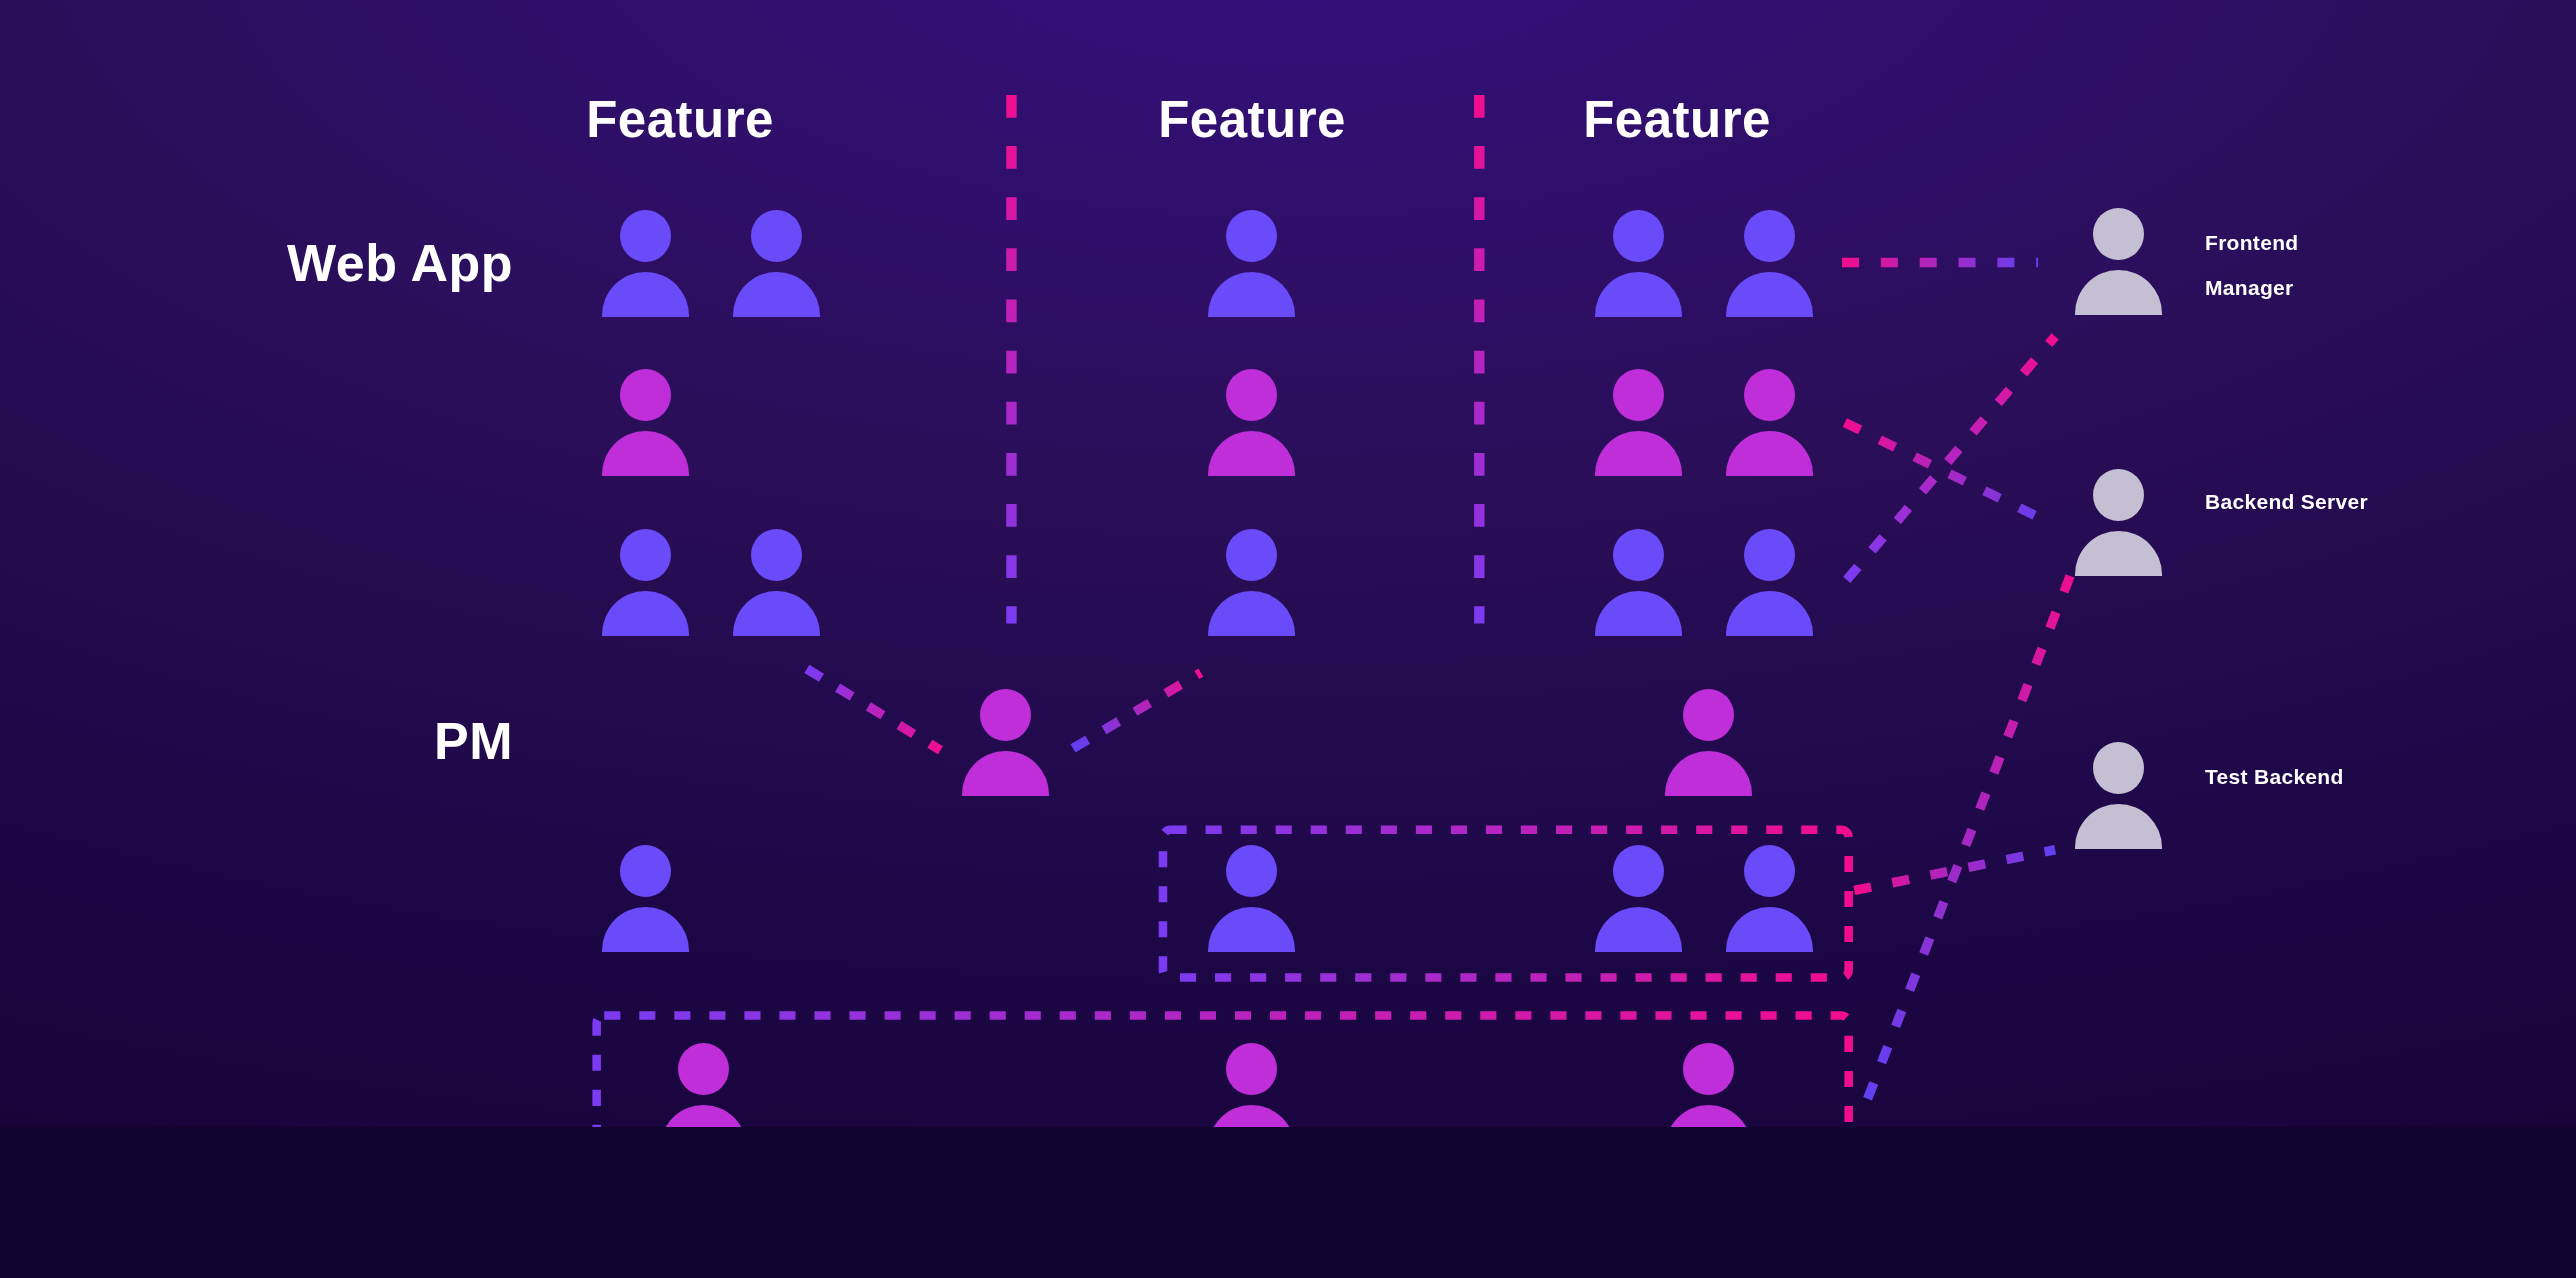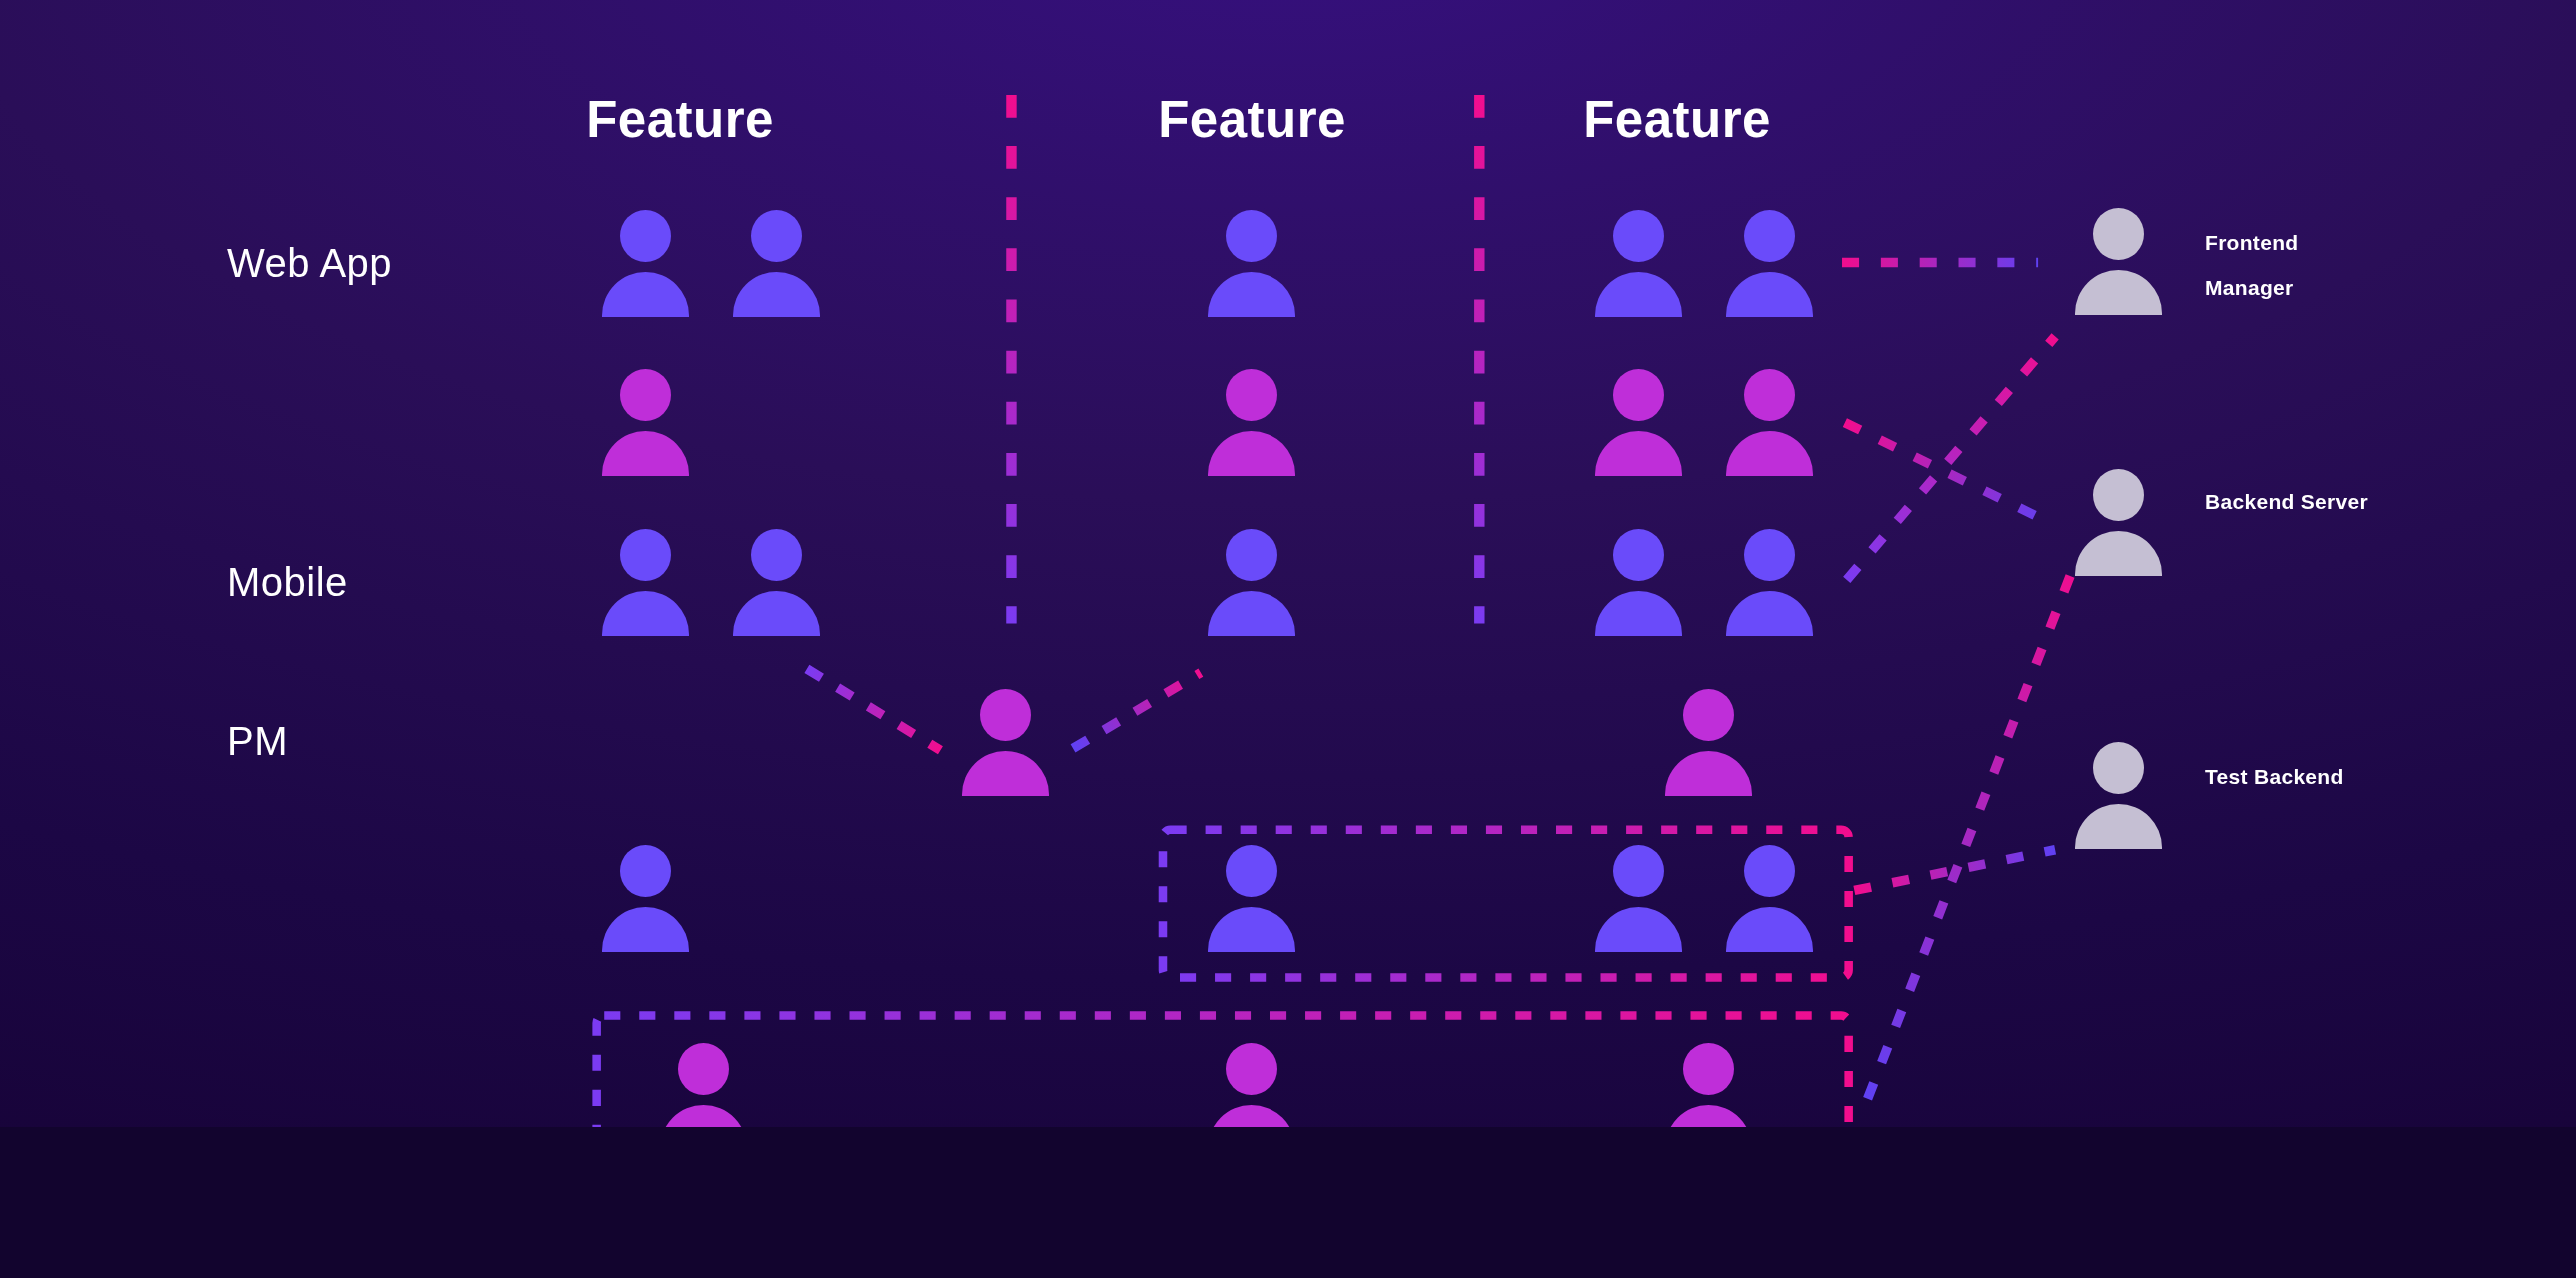--- a/index.html
+++ b/index.html
@@ -9,22 +9,22 @@
     overflow:hidden;
     background:radial-gradient(125% 125% at 50% -8%, #36107f 0%, #2a0e58 42%, #1c0745 76%, #170338 100%);
     font-family:"Liberation Sans", sans-serif;
   }
   svg.lines{position:absolute;left:0;top:0;width:2576px;height:1279px;}
   .col-header{
     position:absolute;top:88px;width:284px;text-align:center;
     font-size:51px;font-weight:700;color:#fff;line-height:64px;letter-spacing:0.5px;
   }
   .row-label{
-    position:absolute;left:227px;width:286px;text-align:left;
-    font-size:40px;font-weight:400;color:#fff;line-height:53px;letter-spacing:0.5px;
+    position:absolute;left:227px;width:286px;text-align:right;
+    font-size:52px;font-weight:700;color:#fff;line-height:53px;letter-spacing:0.5px;
   }
   .person{position:absolute;width:87px;height:107px;}
   .person .head{
     position:absolute;left:18px;top:0;width:51px;height:52px;border-radius:50%;
     background:var(--c,#6A4BFA);
   }
   .person .body{
     position:absolute;left:0;bottom:0;width:87px;height:45px;
     border-radius:44px 44px 0 0;background:var(--c,#6A4BFA);
   }
@@ -100,21 +100,20 @@
 
     <rect x="1228" y="876" width="724" height="156" rx="8" fill="none" stroke="url(#g-box-test)" stroke-width="9" stroke-dasharray="17 20"></rect>
     <rect x="630" y="1072" width="1322" height="178" rx="8" fill="none" stroke="url(#g-box-devops)" stroke-width="9" stroke-dasharray="17 20"></rect>
   </svg>
 
   <div class="col-header" style="left:538px">Feature</div>
   <div class="col-header" style="left:1110px">Feature</div>
   <div class="col-header" style="left:1535px">Feature</div>
 
   <div class="row-label" style="top:237px">Web App</div>
-  <div class="row-label" style="top:556px">Mobile</div>
   <div class="row-label" style="top:715px">PM</div>
 
   <div id="people">
       <div class="person" style="left: 602px; top: 210px; --c: #6A4BFA;">
         <span class="head"></span>
         <span class="body"></span>
       </div>
       <div class="person" style="left: 733px; top: 210px; --c: #6A4BFA;">
         <span class="head"></span>
         <span class="body"></span>

